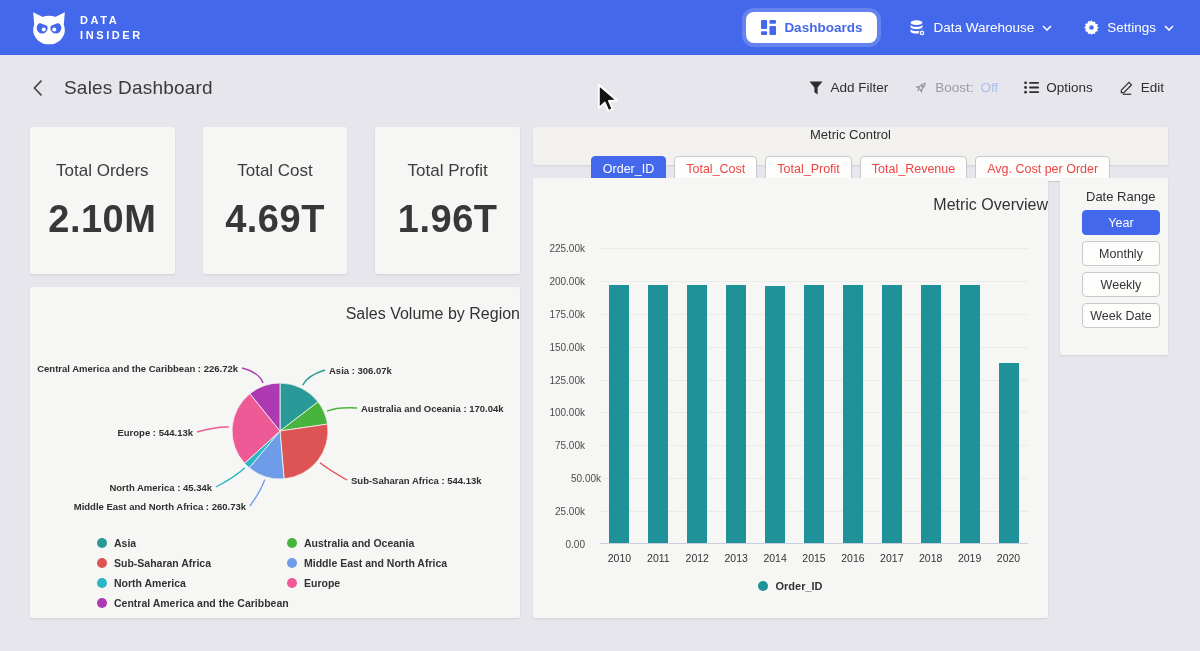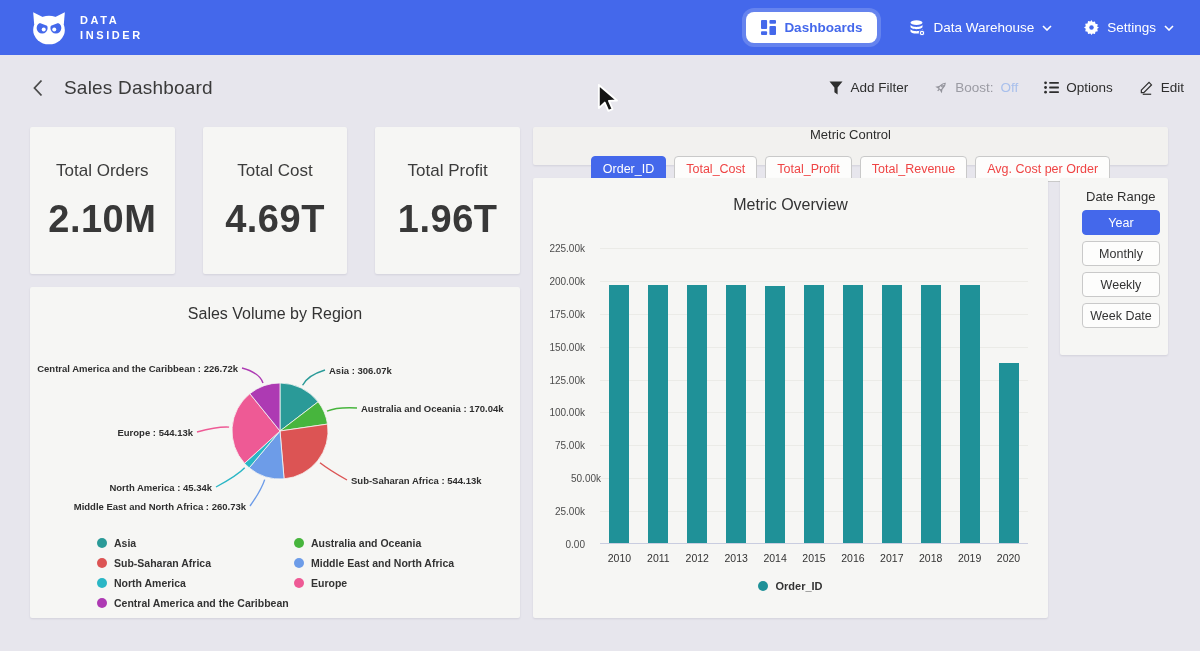--- a/index.html
+++ b/index.html
@@ -27,21 +27,21 @@
     border:none; border-radius:8px; padding:8px 15px;
     font-size:13.5px; font-weight:bold; cursor:pointer;
     box-shadow:0 0 0 4px rgba(255,255,255,0.18);
     font-family:inherit;
   }
   .nav-item { display:flex; align-items:center; gap:8px; color:#fff; font-size:13.5px; cursor:pointer; }
 
   
   .page-header {
     height:65px; display:flex; align-items:center; justify-content:space-between;
-    padding:0 16px 0 30px;
+    padding:0 36px 0 30px;
   }
   .header-left { display:flex; align-items:center; gap:18px; }
   .back-btn { background:none; border:none; cursor:pointer; display:flex; align-items:center; padding:2px; }
   .page-title { font-size:19px; font-weight:500; color:#3a3a3a; letter-spacing:0.2px; }
   .header-right { display:flex; align-items:center; gap:26px; }
   .hdr-item { display:flex; align-items:center; gap:7px; font-size:13.5px; font-weight:500; color:#2e2e2e; background:none; border:none; cursor:pointer; font-family:inherit; }
   .boost-label { color:#9b9ba3; }
   .boost-state { color:var(--boost-off); }
 
   
@@ -51,26 +51,26 @@
   .card { background:#f6f6f4; border-radius:2px; box-shadow:0 1px 2px rgba(60,60,90,0.12);flex-direction:column; }
 
   
   .kpi-row { display:flex; gap:28px; height:147px; }
   .kpi-card { flex:1; display:flex; flex-direction:column; align-items:center; justify-content:center; gap:17px; }
   .kpi-label { font-size:17px; font-weight:500; color:#3c3c3c; }
   .kpi-value { font-size:38px; font-weight:bold; color:#383838; letter-spacing:0.5px; }
 
   
   .pie-card { height:331px; position:relative; }
-  .chart-title { text-align:center; padding-top:18px; font-size:16px; font-weight:500; color:#333; }
+  .chart-title { text-align:right; padding-top:18px; font-size:16px; font-weight:500; color:#333; }
   #pie-svg { position:absolute; left:0; top:43px; width:490px; height:205px; }
   .pie-label { font-size:9.5px; font-weight:bold; fill:#2e2e2e; }
   .pie-legend-col { position:absolute; top:246px; display:flex; flex-direction:column; }
   #pie-legend-col0 { left:67px; }
-  #pie-legend-col1 { left:264px; }
+  #pie-legend-col1 { left:257px; }
   .pleg-row { display:flex; align-items:center; gap:7px; height:20px; cursor:pointer; }
   .legend-dot { width:10px; height:10px; border-radius:50%; flex:none; }
   .pleg-name { font-size:10.5px; font-weight:bold; color:#333; white-space:nowrap; }
 
   
   .metric-bar { height:38px; display:flex; align-items:center; gap:14px; padding:0 14px; background:#f2f1ef; }
   .metric-label { font-size:13px; font-weight:500; color:#2d2d2d; white-space:nowrap; }
   #metric-buttons { display:flex; gap:8px; align-items:center; }
   .pill-btn {
     height:26px; padding:0 11px; background:#fdfdfc; border:1px solid #c9c9c9;

